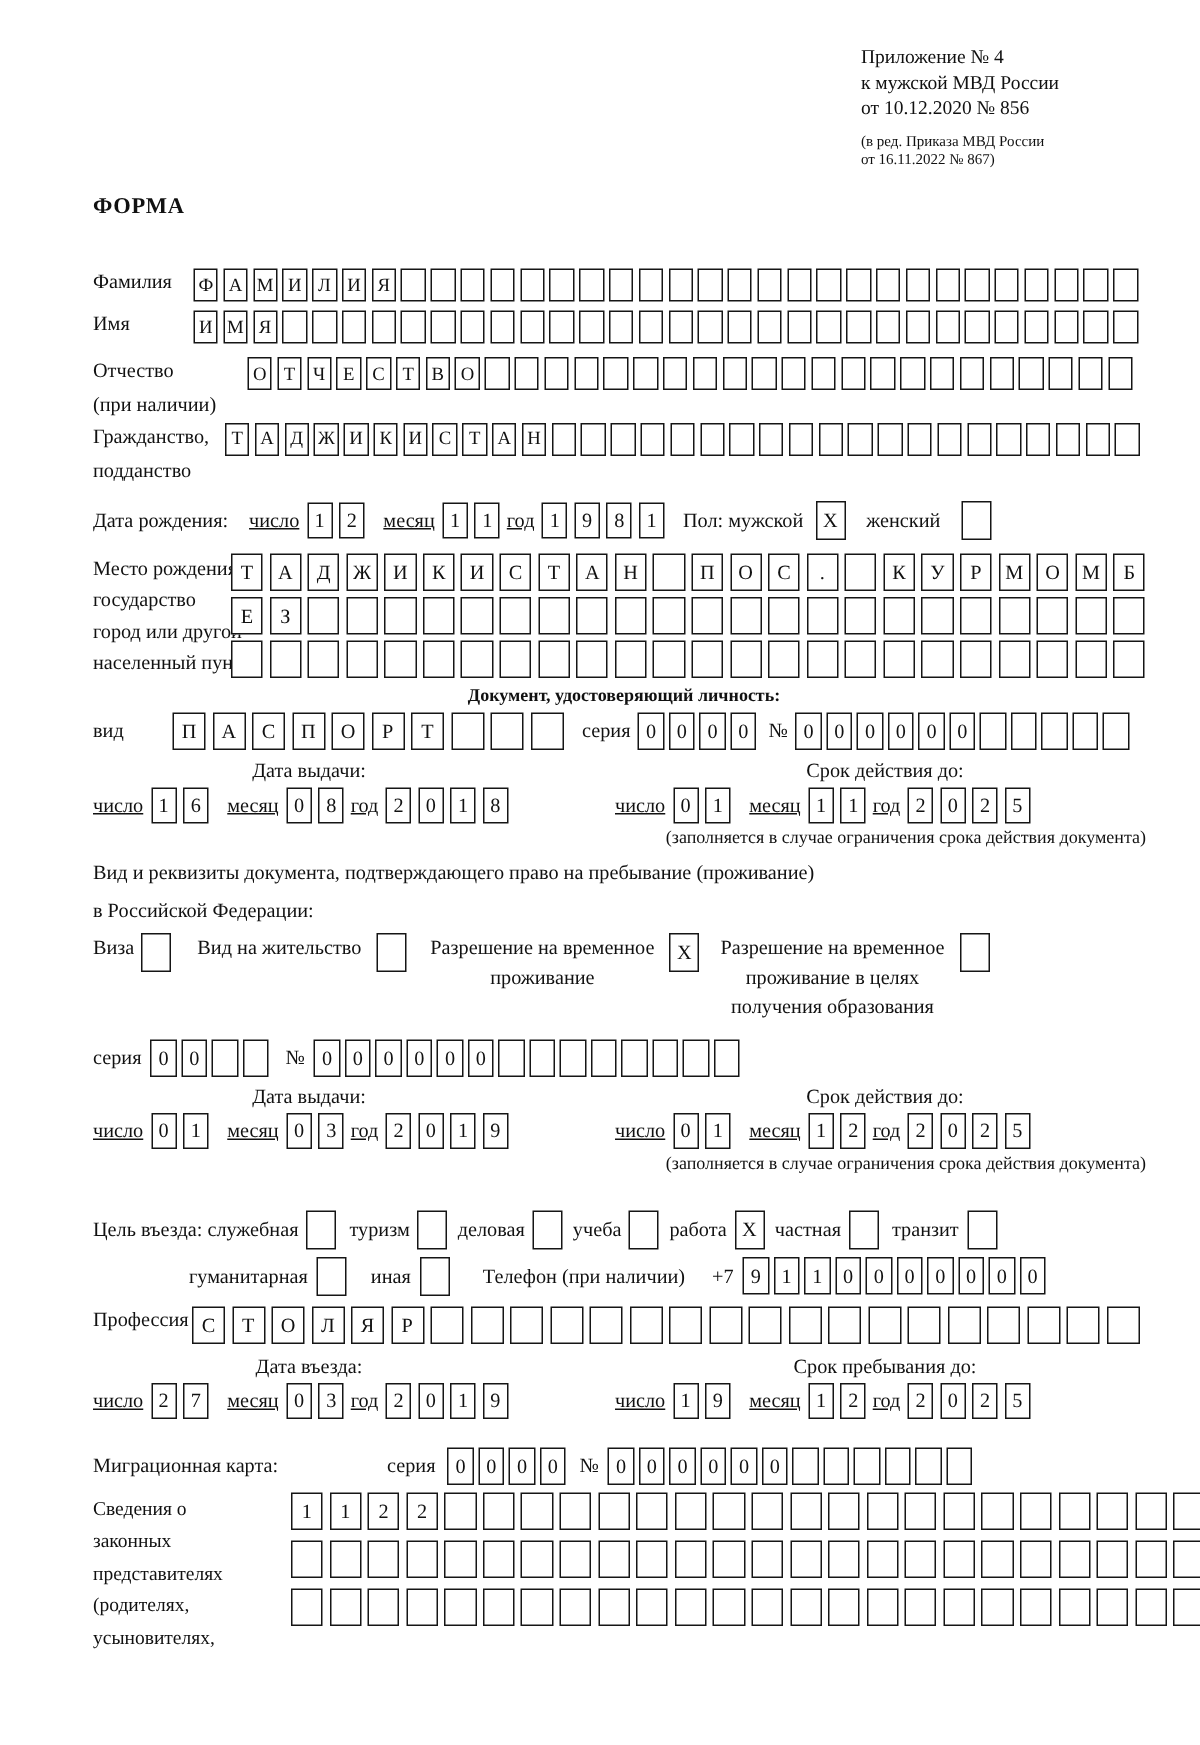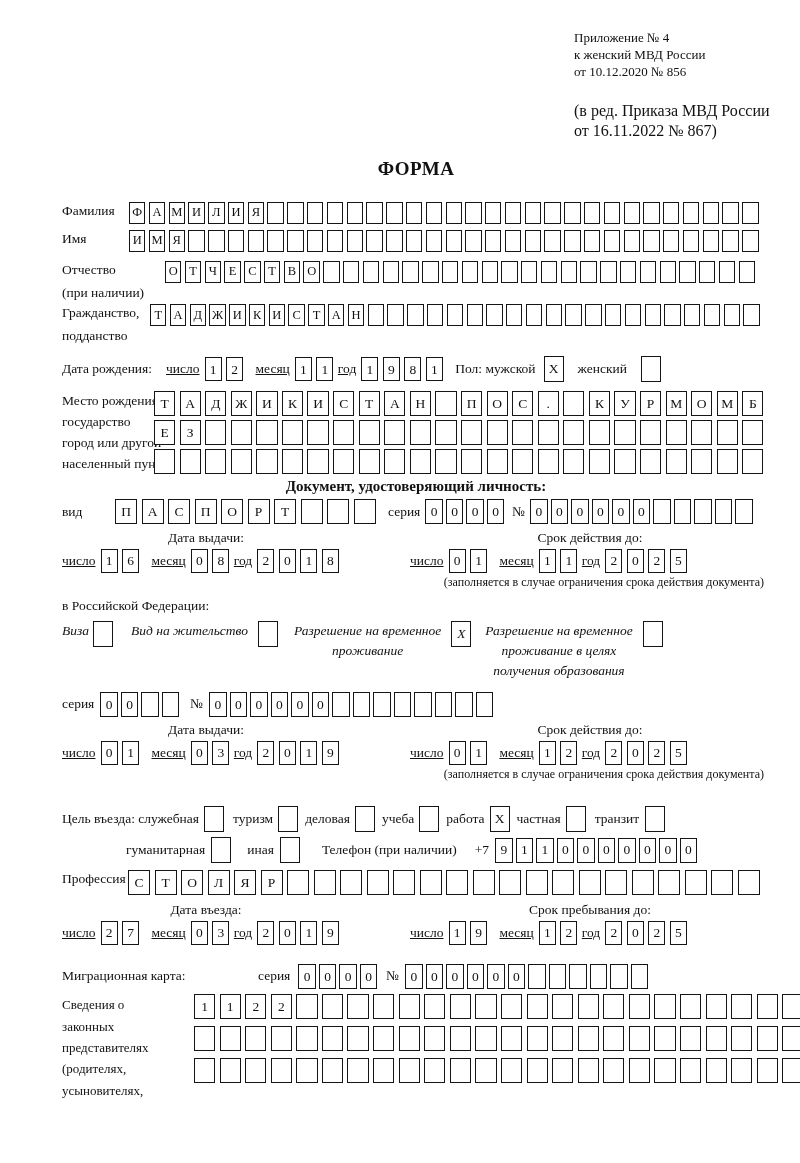--- a/index.html
+++ b/index.html
@@ -9,22 +9,22 @@
     background: #ffffff;
     color: #111;
     font-family: "Liberation Serif", "DejaVu Serif", serif;
     font-size: 13.5px;
     overflow: hidden;
   }
   .page { padding: 30px 30px 0 62px; width: 800px; }
 
   
   .hdr { width: 196px; margin-left: auto; line-height: 1.3; font-size: 13px; }
-  .hdr .sm { font-size: 16px; margin-top: 20px; display: block; line-height: 1.28; }
-  .forma { text-align: center; font-weight: bold; font-size: 19px; margin-top: 16px; letter-spacing: .5px; }
+  .hdr .sm { font-size: 10px; margin-top: 8px; display: block; line-height: 1.28; }
+  .forma { text-align: left; font-weight: bold; font-size: 15px; margin-top: 16px; letter-spacing: .5px; }
 
   .title { text-align: center; font-weight: bold; font-size: 13.8px; line-height: 1.6; margin-top: 20px; letter-spacing: .2px; }
   .tblank { display: inline-block; width: 56px; border-bottom: 2px solid #222; height: 11px; margin-left: 10px; }
   .sec { font-weight: bold; font-size: 13.2px; margin-top: 26px; letter-spacing: .2px; }
 
   .r { display: flex; align-items: flex-start; }
   .lbl { font-size: 13.5px; line-height: 1.35; flex: 0 0 auto; }
   .cells { display: flex; flex-wrap: nowrap; }
   .cell {
     flex: 0 0 auto; display: inline-flex; align-items: center; justify-content: center;
@@ -37,55 +37,55 @@
   .cn .cell { width: 17.5px;height: 25px; margin-right: 3px;  font-size: 13.5px; }  
   .cd .cell { width: 17px;  height: 24px; margin-right: 4.5px; font-size: 13.5px; } 
   .cbox {
     flex: 0 0 auto; display: inline-flex; align-items: center; justify-content: center;
     width: 20px; height: 26px; border: 1.7px solid #151515; background: #fff;
     font-size: 13.5px;
   }
   .stack { display: flex; flex-direction: column; }
   .ctr { text-align: center; }
 
-  .docheading { text-align: center; font-weight: bold; font-size: 15px; }
+  .docheading { text-align: center; font-weight: bold; font-size: 12px; }
 
   .dateblock { display: flex; }
   .dcol-left  { flex: 0 0 348px; }
   .dcol-right { flex: 1 1 auto; }
   .dhead { text-align: center; font-size: 13.5px; }
   .dcol-left  .dhead { padding-right: 60px; }
   .dline { display: flex; align-items: center; margin-top: 3px; }
   .dlbl { margin-right: 5px; text-decoration: underline; }
   .gap8  { width: 8px; flex: 0 0 auto; }
   .gap14 { width: 14px; flex: 0 0 auto; }
   .dnote { text-align: right; font-size: 12px; margin-top: 2px; padding-right: 6px; }
 
-  .opt { display: flex; align-items: flex-start; font-style: italic; }
+  .opt { display: flex; align-items: flex-start; }
   .opt .olbl { line-height: 1.45; }
 </style>
 </head>
 <body>
 
 <div class="page">
 
   <div class="hdr">
     <div>Приложение № 4</div>
-    <div>к женский МВД России</div>
+    <div>к мужской МВД России</div>
     <div>от 10.12.2020 № 856</div>
     <span class="sm">
       <span style="display:block">(в ред. Приказа МВД России</span>
       <span style="display:block">от 16.11.2022 № 867)</span>
     </span>
   </div>
   <div class="forma">ФОРМА</div>
 
 
 
-  <div class="r" style="margin-top:22px">
+  <div class="r" style="margin-top:32px">
     <div class="lbl" style="width:67px">Фамилия</div>
     <div class="cells cs">
         <span class="cell">Ф</span>
         <span class="cell">А</span>
         <span class="cell">М</span>
         <span class="cell">И</span>
         <span class="cell">Л</span>
         <span class="cell">И</span>
         <span class="cell">Я</span>
         <span class="cell"></span>
@@ -439,20 +439,21 @@
             <span class="cell">2</span>
             <span class="cell">0</span>
             <span class="cell">2</span>
             <span class="cell">5</span>
           </span>
       </div>
     </div>
   </div>
   <div class="dnote">(заполняется в случае ограничения срока действия документа)</div>
 
+  <div class="lbl" style="margin-top:7px">Вид и реквизиты документа, подтверждающего право на пребывание (проживание)</div>
   <div class="lbl" style="margin-top:7px">в Российской Федерации:</div>
 
   <div class="r" style="margin-top:6px">
     <div class="opt">
       <span class="olbl">Виза</span>
       <span style="width:4px"></span>
       <span class="cbox"></span>
     </div>
     <span style="width:18px"></span>
     <div class="opt">

